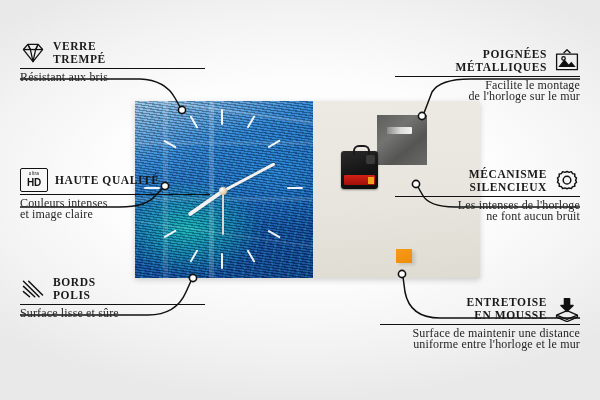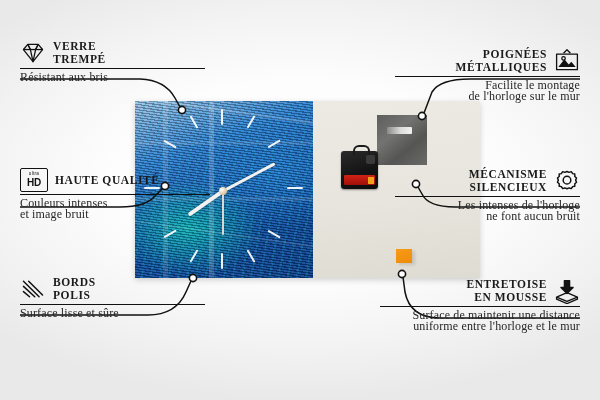--- a/index.html
+++ b/index.html
@@ -196,21 +196,21 @@
         <span class="u">ultra</span>
         <span class="h">HD</span>
       </div>
       <div>
         <div class="f-title">HAUTE QUALITÉ</div>
       </div>
     </div>
     <div class="f-rule"></div>
     <div class="f-sub">
       <div>Couleurs intenses</div>
-      <div>et image bruit</div>
+      <div>et image claire</div>
     </div>
   </div>
 
   <div class="feature left" style="left:20px;top:276px;">
     <div class="f-head">
       <svg class="f-icon" viewBox="0 0 30 26">
         <g fill="none" stroke="#111" stroke-width="1.7" stroke-linecap="round">
           <path d="M4,4 L22,22"></path>
           <path d="M4,10 L17,22"></path>
           <path d="M4,16 L11,22"></path>
@@ -268,21 +268,21 @@
         </g>
       </svg>
     </div>
     <div class="f-rule"></div>
     <div class="f-sub">
       <div>Les intenses de l'horloge</div>
       <div>ne font aucun bruit</div>
     </div>
   </div>
 
-  <div class="feature right" style="left:380px;top:278px;width:200px;">
+  <div class="feature right" style="left:380px;top:296px;width:200px;">
     <div class="f-head">
       <div style="flex:1 1 auto;">
         <div class="f-title">ENTRETOISE</div>
         <div class="f-title">EN MOUSSE</div>
       </div>
       <svg class="f-icon" viewBox="0 0 30 28">
         <g fill="none" stroke="#111" stroke-width="1.6" stroke-linejoin="round">
           <path d="M12,2 L18,2 L18,10 L22,10 L15,17 L8,10 L12,10 Z" fill="#111" stroke="#111"></path>
           <path d="M15,16 L27,21 L15,26 L3,21 Z"></path>
           <path d="M3,21 L3,23.5 L15,28.5 L27,23.5 L27,21"></path>

